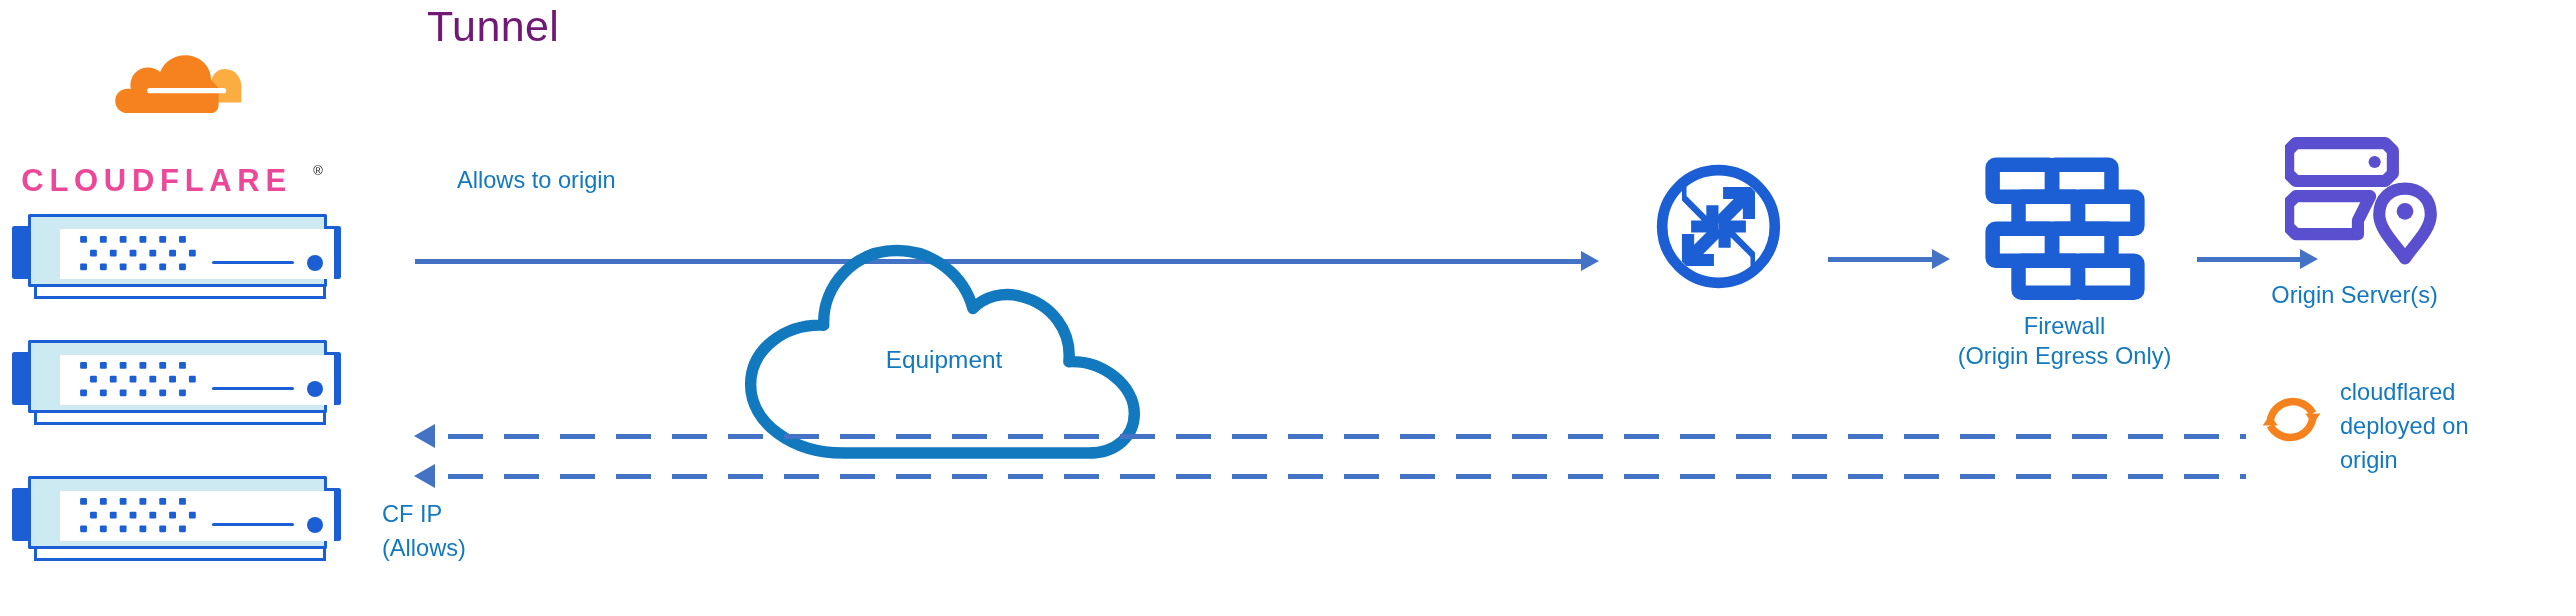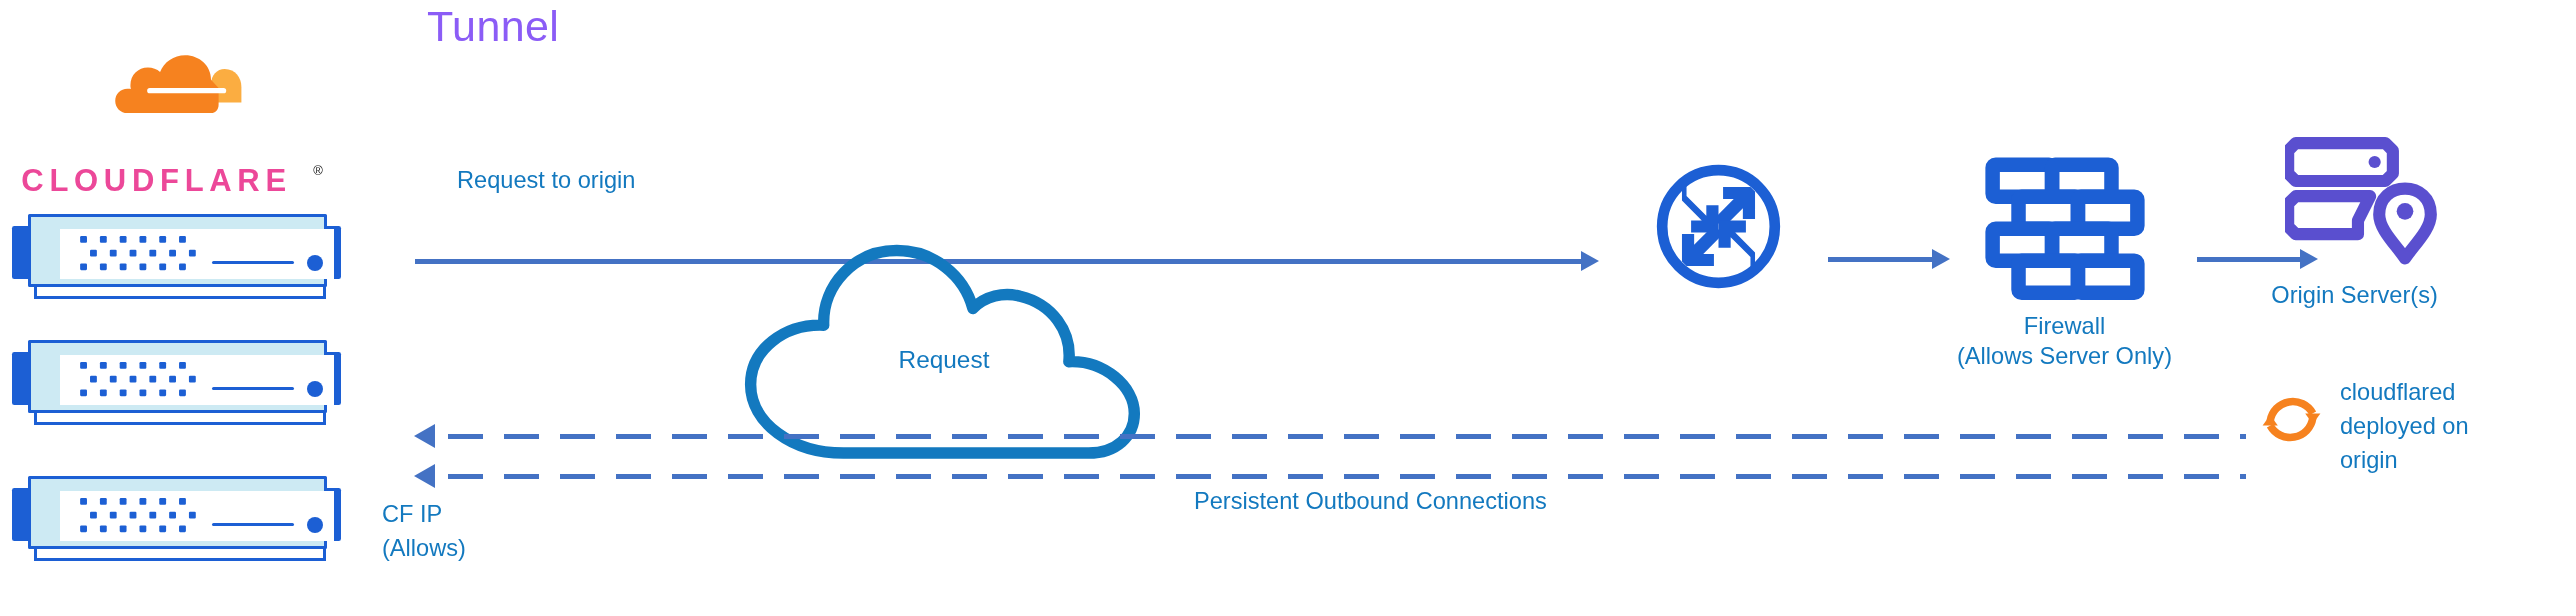--- a/index.html
+++ b/index.html
@@ -17,21 +17,21 @@
     background: #ffffff;
     overflow: hidden;
   }
   .abs { position: absolute; }
 
   
   #page-title {
     left: 427px;
     top: 1.5px;
     font-size: 43px;
-    color: #8b5cf6;
+    color: #701a75;
     letter-spacing: 0.4px;
     white-space: nowrap;
   }
 
   
   #cf-logo { left: 21.3px; top: 99px; width: 305px; height: 99px; }
   #cf-logo-wordmark {
     position: absolute;
     left: 0px; top: 64px;
     font-size: 31px;
@@ -266,35 +266,35 @@
           </g>
         </svg>
         <div class="srv-line"></div>
         <div class="srv-circle"></div>
       </div>
     </div>
   </div>
 
   <div class="abs line-solid" style="left:415px; top:259px; width:1169px;"></div>
   <div class="abs arrowhead-right" style="left:1581px; top:251px;"></div>
-  <div class="abs label" style="left:457px; top:165px;">Request to origin</div>
+  <div class="abs label" style="left:457px; top:165px;">Allows to origin</div>
 
   <div class="abs" id="internet-cloud">
     <svg width="472" height="229" viewBox="0 0 620 300">
       <path d="M178 290
                C110 290 56 250 56 200
                C56 154 100 120 152 122
                C150 70 192 24 248 24
                C296 24 336 56 348 100
                C364 84 388 78 410 84
                C452 94 478 130 474 170
                C520 168 560 202 560 238
                C560 268 536 290 500 290 Z" fill="none" stroke="#1379bf" stroke-width="15" stroke-linejoin="round"></path>
     </svg>
-    <div id="internet-label">Request</div>
+    <div id="internet-label">Equipment</div>
   </div>
 
   <div class="abs" style="left:1619px; top:158px; width:198px; height:129px;">
     <svg width="137" height="137" viewBox="0 0 180 180" style="position:absolute;left:30.5px;top:0;">
       <circle cx="90" cy="90" r="74" fill="none" stroke="#1c5fd4" stroke-width="14"></circle>
       <g fill="#1c5fd4">
 
         <path d="M44 36 L44 58 L70 84 L56 84 L56 100 L92 100 L92 64 L76 64 L76 78 L50 52 L50 36 Z" transform="translate(-2,-2)"></path>
 
         <path d="M136 44 L100 44 L100 60 L114 60 L88 86 L100 98 L126 72 L126 86 L142 86 L142 50 Z" transform="translate(-4,-6)"></path>
@@ -317,21 +317,21 @@
         <rect x="44" y="52" width="78" height="42" rx="4"></rect>
         <rect x="122" y="52" width="78" height="42" rx="4"></rect>
         <rect x="10" y="94" width="78" height="42" rx="4"></rect>
         <rect x="88" y="94" width="78" height="42" rx="4"></rect>
         <rect x="44" y="136" width="78" height="42" rx="4"></rect>
         <rect x="122" y="136" width="78" height="42" rx="4"></rect>
       </g>
     </svg>
     <div class="abs label label-center" style="left:-30.5px; top:154px; width:274px; white-space:normal;">
       <div>Firewall</div>
-      <div>(Allows Server Only)</div>
+      <div>(Origin Egress Only)</div>
     </div>
   </div>
 
   <div class="abs line-solid" style="left:2197px; top:257px; width:107px;"></div>
   <div class="abs arrowhead-right" style="left:2300px; top:249px;"></div>
 
   <div class="abs" style="left:2285px; top:137px; width:244px; height:137px;">
     <svg width="152" height="129" viewBox="0 0 200 170" style="position:absolute;left:0px;top:0;">
 
       <path d="M14 8 L132 8 L142 18 L142 48 L132 58 L14 58 L4 48 L4 18 Z" fill="none" stroke="#5a4fcf" stroke-width="16" stroke-linejoin="round"></path>
@@ -361,21 +361,20 @@
       <div>origin</div>
     </div>
   </div>
 
   <div class="abs line-dashed" style="left:448px; top:434px; width:1798px;"></div>
   <div class="abs arrowhead-left" style="left:414px; top:424px;"></div>
 
   <div class="abs line-dashed" style="left:448px; top:474px; width:1798px;"></div>
   <div class="abs arrowhead-left" style="left:414px; top:464px;"></div>
 
-  <div class="abs label" style="left:1194px; top:486px;">Persistent Outbound Connections</div>
 
   <div class="abs label" style="left:382px; top:497px; width:229px; white-space:normal; line-height:34px;">
     <div>CF IP</div>
     <div>(Allows)</div>
   </div>
 
 </div>
 
 
 </body></html>

